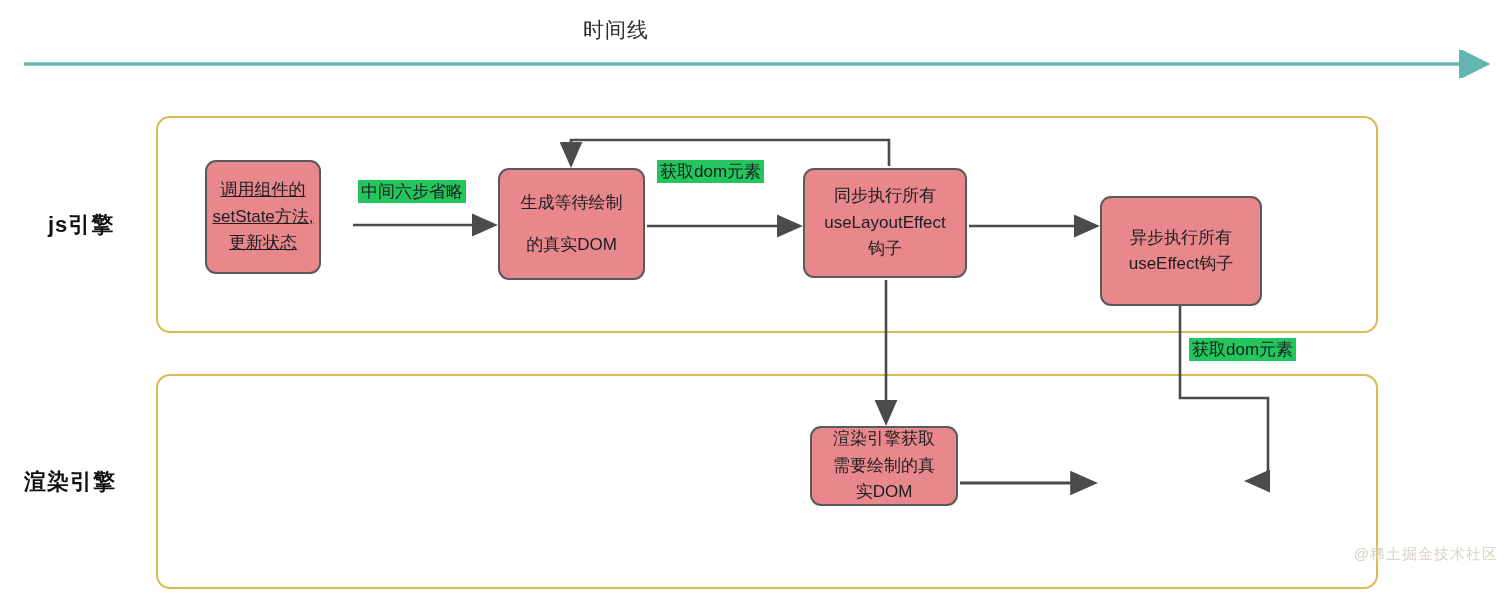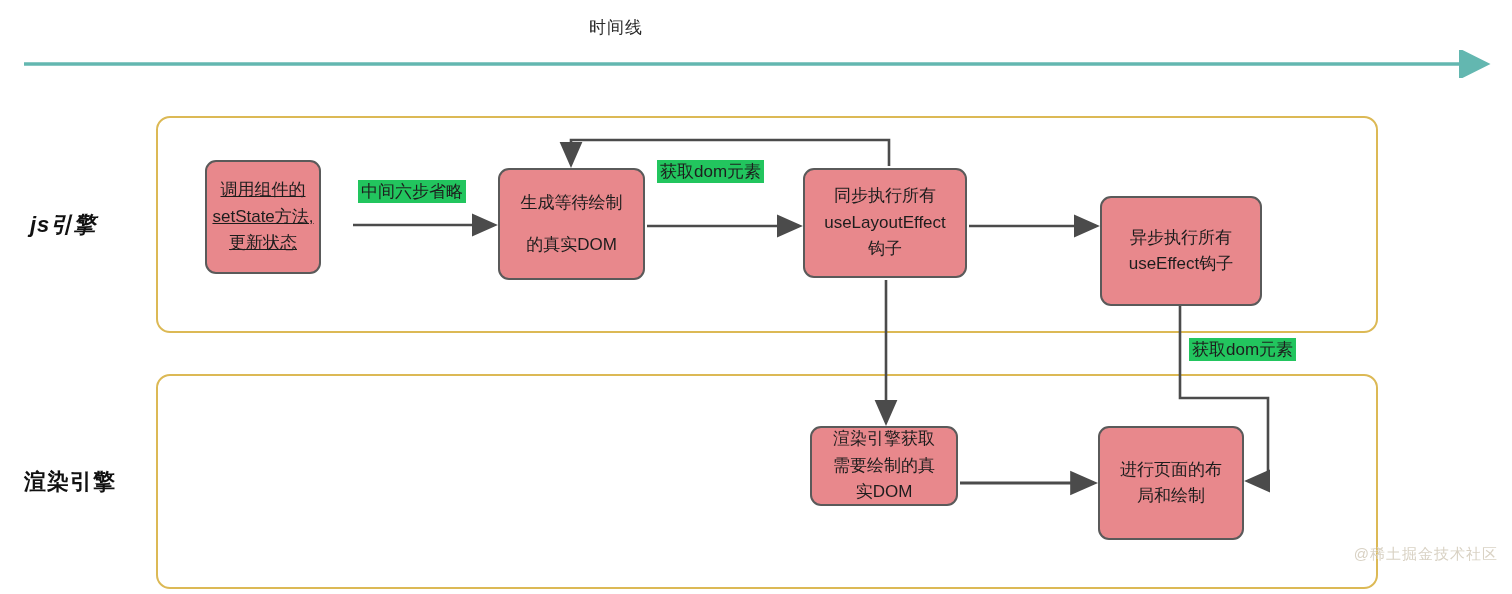--- a/index.html
+++ b/index.html
@@ -7,30 +7,30 @@
     width:1512px;height:594px;
     background:#ffffff;
     font-family:"Liberation Sans","DejaVu Sans",sans-serif;
     position:relative;overflow:hidden;
   }
   #canvas{position:absolute;inset:0;width:1512px;height:594px;}
 
   
   .timeline-title{
     position:absolute;left:0;top:16px;width:1232px;text-align:center;
-    font-size:17px;color:#2b2b2b;letter-spacing:1px;
+    font-size:21px;color:#2b2b2b;letter-spacing:1px;
   }
   .timeline-svg{position:absolute;left:0;top:50px;width:1512px;height:28px;}
 
   
   .lane-label{
     position:absolute;font-weight:bold;font-size:22px;color:#111;
     letter-spacing:1px;white-space:nowrap;
   }
-  #lane-label-js{left:30px;top:210px;font-style:italic;}
+  #lane-label-js{left:48px;top:210px;}
   #lane-label-render{left:24px;top:467px;}
 
   
   .lane-box{
     position:absolute;border:2px solid #dcb955;border-radius:14px;background:transparent;
   }
   #lane-js{left:156px;top:116px;width:1218px;height:213px;}
   #lane-render{left:156px;top:374px;width:1218px;height:211px;}
 
   
@@ -136,24 +136,20 @@
     <span class="ln">异步执行所有</span>
     <span class="ln">useEffect钩子</span>
   </div>
 
   <div class="node" id="node-render-getdom">
     <span class="ln">渲染引擎获取</span>
     <span class="ln">需要绘制的真</span>
     <span class="ln">实DOM</span>
   </div>
 
-  <div class="node" id="node-layout-paint">
-    <span class="ln">进行页面的布</span>
-    <span class="ln">局和绘制</span>
-  </div>
 
   <div class="edge-label" id="label-skip">中间六步省略</div>
   <div class="edge-label" id="label-getdom-top">获取dom元素</div>
   <div class="edge-label" id="label-getdom-right">获取dom元素</div>
 
   <div class="watermark">@稀土掘金技术社区</div>
 
 </div>
 
 </body></html>

